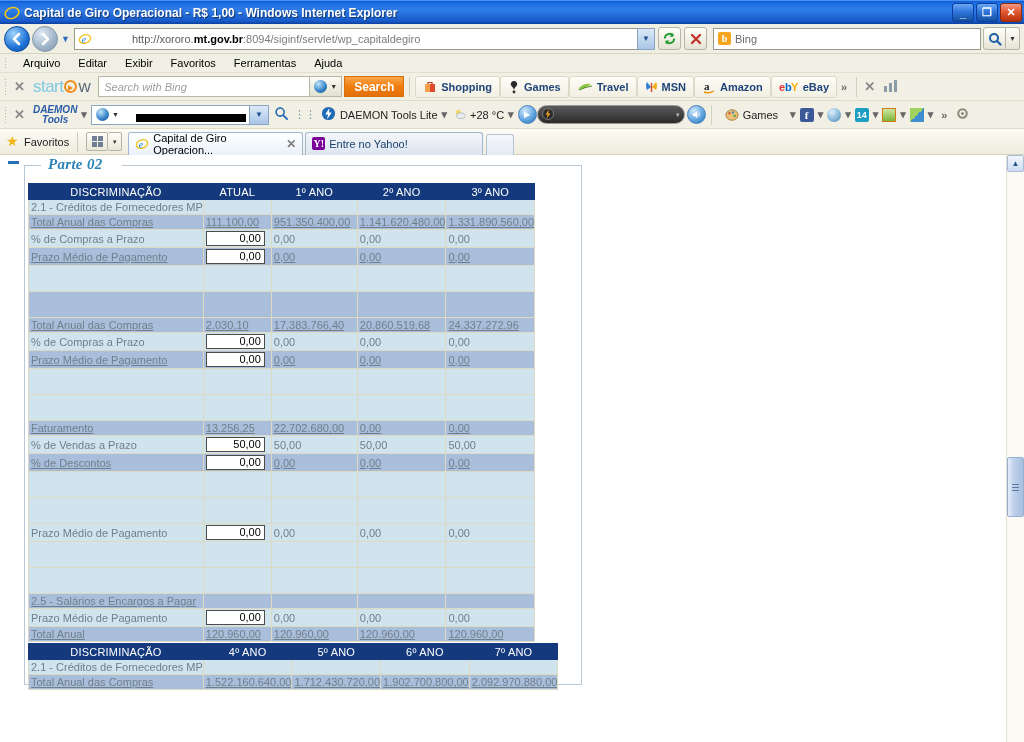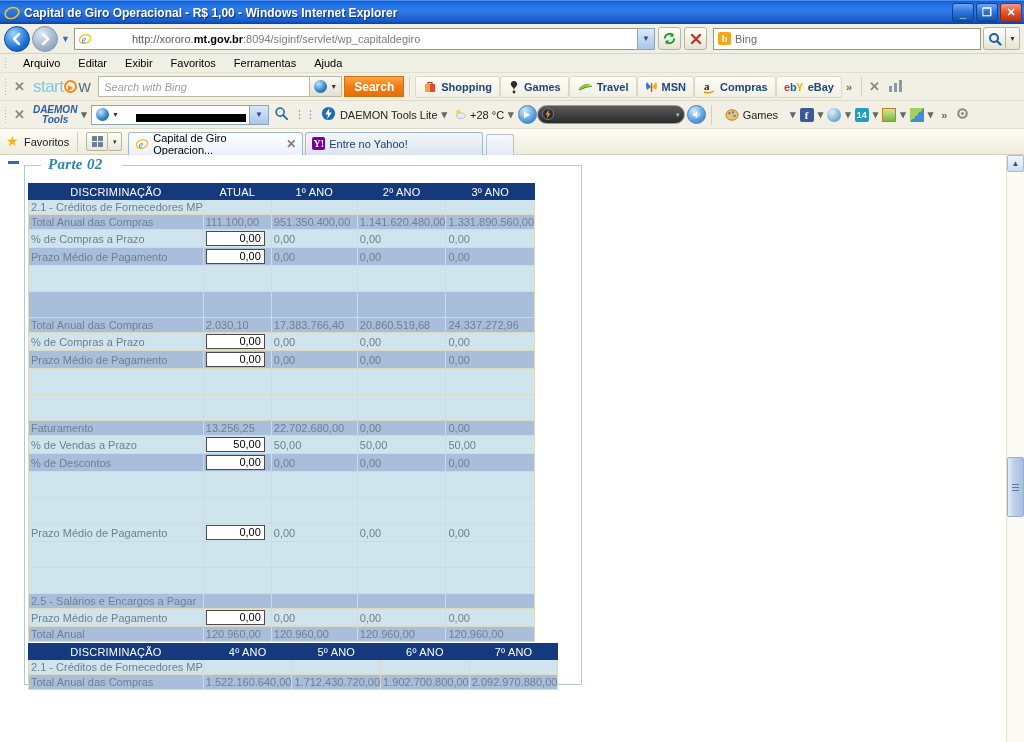--- a/index.html
+++ b/index.html
@@ -268,21 +268,21 @@
     background: #14397c; color: #ffffff; font-size: 11px; font-weight: normal;
     text-align: center; height: 16px; border: 1px solid #14397c;
     letter-spacing:0.2px;
   }
   table.fin td {
     font-size: 11px; color: #6f7f8c; height: 15px;
     border: 1px solid #ddd9c3; padding-left: 2px;
     white-space: nowrap; overflow: hidden;
   }
   tr.lt td { background: #cfe4ec; }
-  tr.dk td { background: #a9bedb; }
+  tr.dk td { background: #a9bedb; text-decoration: underline; }
   tr.spacer td { height: 26px; }
   td.lbl { width: 169px; }
   td.val { width: 68px; }
   td.val2 { width: 86px; }
   .numinput {
     display: inline-block; width: 59px; height: 15px;
     background: #ffffff; border: 1px solid #4b4b4b;
     text-align: right; padding-right: 3px; font-size: 11px; color: #000;
     line-height: 13px; vertical-align: middle; margin: 1px 0 1px 2px;
   }
@@ -462,21 +462,21 @@
         <path d="M7 7 L11 2 Q13 5 11 10z" fill="#f2b01e"></path>
         <path d="M6.5 3v9" stroke="#d14b2a" stroke-width="1.4"></path>
       </svg>
     <span>MSN</span>
   </span>
   <span class="tbtn boxed">
     <svg width="14" height="14" viewBox="0 0 14 14">
         <text x="2" y="10" font-family="Liberation Serif, serif" font-size="11" font-weight="bold" fill="#1a1a1a">a</text>
         <path d="M2 12 Q7 14 12 11" fill="none" stroke="#f29100" stroke-width="1.4"></path>
       </svg>
-    <span>Compras</span>
+    <span>Amazon</span>
   </span>
   <span class="tbtn boxed">
     <svg width="20" height="12" viewBox="0 0 20 12">
         <text x="0" y="10" font-family="Liberation Sans, sans-serif" font-size="11" font-weight="bold" fill="#e53238">e</text>
         <text x="6" y="10" font-family="Liberation Sans, sans-serif" font-size="11" font-weight="bold" fill="#0064d2">b</text>
         <text x="12" y="10" font-family="Liberation Sans, sans-serif" font-size="11" font-weight="bold" fill="#f5af02">Y</text>
       </svg>
     <span>eBay</span>
   </span>
   <span class="chev">»</span>

